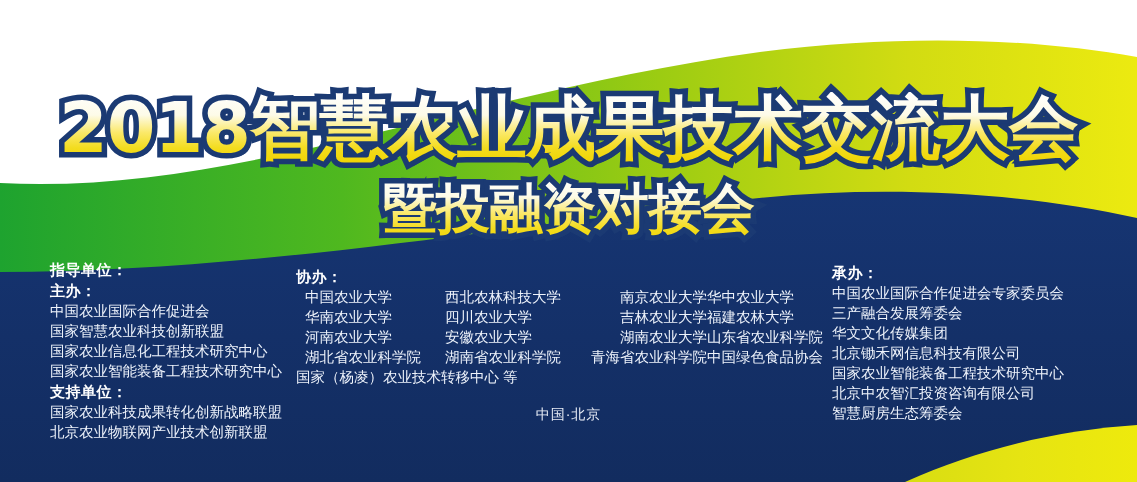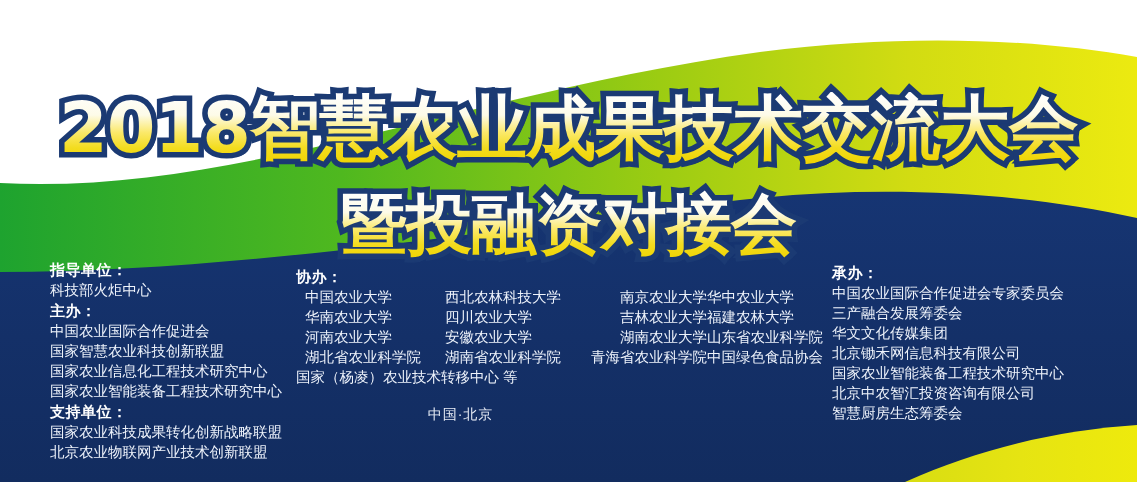--- a/index.html
+++ b/index.html
@@ -27,23 +27,22 @@
     font-family:"DejaVu Sans","Liberation Sans",sans-serif;
   }
   
   #title-main{
     left:50%;top:92px;transform:translateX(-50%);
     font-size:70px;
     line-height:72px;
   }
   #title-sub{
     left:50%;top:174px;transform:translateX(-50%);
-    font-size:66px;
+    font-size:54px;
     line-height:70px;
-    margin-top:16px;
   }
   .t-stack{position:relative;display:inline-block;}
   .t-stroke{
     color:transparent;
     -webkit-text-stroke:11px #1b3a73;
     text-stroke:11px #1b3a73;
     paint-order:stroke fill;
     position:relative;
     z-index:1;
     text-shadow:
@@ -79,21 +78,21 @@
   #col-mid{left:296px;top:266px;width:520px;}
   #col-right{left:832px;top:262px;width:300px;}
 
   .grid-row{display:flex;white-space:nowrap;margin-left:9px;}
   .g1{width:140px;flex:0 0 140px;}
   .g2{width:132px;flex:0 0 132px;}
   .g3{width:130px;flex:0 0 130px;text-align:right;}
   .g4{flex:0 0 auto;}
 
   #venue{
-    position:absolute;left:0;top:406px;width:921px;
+    position:absolute;left:0;top:406px;width:1137px;
     text-align:center;
     font-size:14px;
     color:#e9eef7;
     letter-spacing:1px;
     z-index:6;
   }
 </style>
 </head>
 <body>
 
@@ -145,21 +144,20 @@
         <span class="t-stroke">暨投融资对接会</span>
         <span class="t-fill">暨投融资对接会</span>
       </span>
     </div>
   </div>
 
   <div id="credits">
 
     <div class="col" id="col-left">
       <div class="hd">指导单位：</div>
-      <div class="ln">科技部火炬中心</div>
 
       <div class="hd">主办：</div>
       <div class="ln">中国农业国际合作促进会</div>
       <div class="ln">国家智慧农业科技创新联盟</div>
       <div class="ln">国家农业信息化工程技术研究中心</div>
       <div class="ln">国家农业智能装备工程技术研究中心</div>
 
       <div class="hd">支持单位：</div>
       <div class="ln">国家农业科技成果转化创新战略联盟</div>
       <div class="ln">北京农业物联网产业技术创新联盟</div>

